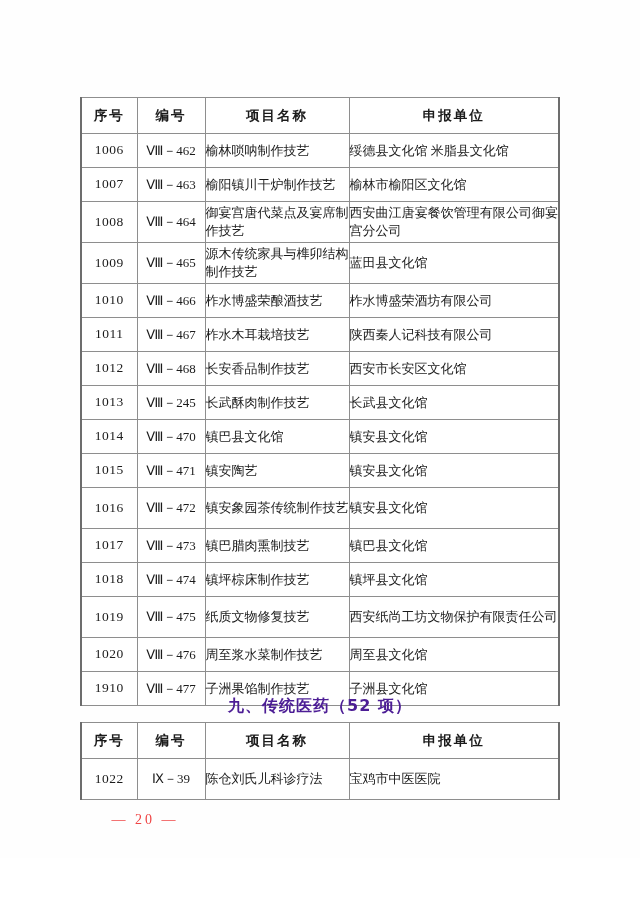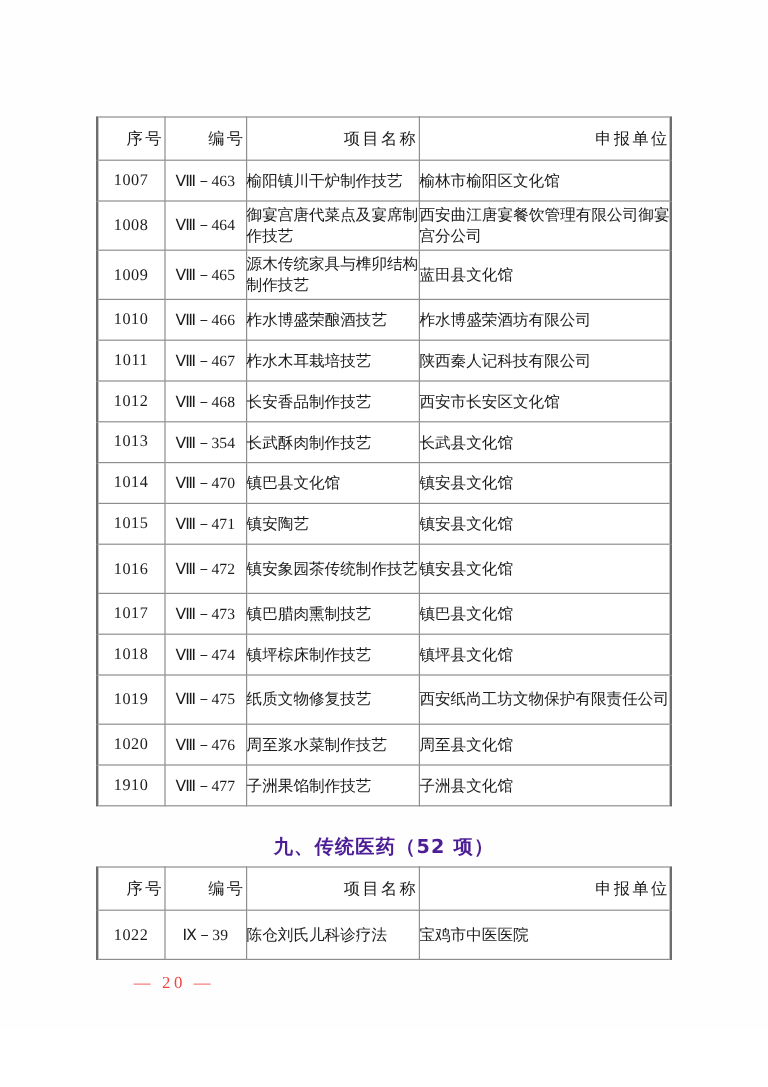--- a/index.html
+++ b/index.html
@@ -42,23 +42,23 @@
   #table-main { left: 80px; top: 97px; width: 478px; }
   #table-med  { left: 80px; top: 722px; width: 478px; }
 
   .col-seq  { width: 56px; }
   .col-code { width: 68px; }
   .col-name { width: 144px; }
   .col-unit { width: 210px; }
 
   thead th {
     height: 35px;
-    font-weight: normal;
+    font-weight: bold;
     font-size: 13.5px;
-    text-align: right;
+    text-align: center;
     letter-spacing: 2px;
     font-family: "DejaVu Sans", "Liberation Sans", sans-serif;
   }
 
   tbody td { font-size: 13px; line-height: 1.35; }
 
   .c-seq {
     text-align: center;
     font-family: "Liberation Serif", serif;
     font-size: 13.5px;
@@ -143,20 +143,26 @@
     <thead>
       <tr>
         <th class="outer-l">序号</th>
         <th>编号</th>
         <th>项目名称</th>
         <th class="outer-r">申报单位</th>
       </tr>
     </thead>
     <tbody>
       <tr>
+        <td class="c-seq outer-l">1006</td>
+        <td class="c-code">Ⅷ－462</td>
+        <td class="c-name">榆林唢呐制作技艺</td>
+        <td class="c-unit outer-r">绥德县文化馆 米脂县文化馆</td>
+      </tr>
+      <tr>
         <td class="c-seq outer-l">1007</td>
         <td class="c-code">Ⅷ－463</td>
         <td class="c-name">榆阳镇川干炉制作技艺</td>
         <td class="c-unit outer-r">榆林市榆阳区文化馆</td>
       </tr>
       <tr class="tall">
         <td class="c-seq outer-l">1008</td>
         <td class="c-code">Ⅷ－464</td>
         <td class="c-name spread">御宴宫唐代菜点及宴席制作技艺</td>
         <td class="c-unit" style="border-right-width:2px;border-right-color:#6d6d6d;">西安曲江唐宴餐饮管理有限公司御宴宫分公司</td>
@@ -180,21 +186,21 @@
         <td class="c-unit outer-r">陕西秦人记科技有限公司</td>
       </tr>
       <tr>
         <td class="c-seq outer-l">1012</td>
         <td class="c-code">Ⅷ－468</td>
         <td class="c-name">长安香品制作技艺</td>
         <td class="c-unit outer-r">西安市长安区文化馆</td>
       </tr>
       <tr>
         <td class="c-seq outer-l">1013</td>
-        <td class="c-code">Ⅷ－354</td>
+        <td class="c-code">Ⅷ－245</td>
         <td class="c-name">长武酥肉制作技艺</td>
         <td class="c-unit outer-r">长武县文化馆</td>
       </tr>
       <tr>
         <td class="c-seq outer-l">1014</td>
         <td class="c-code">Ⅷ－470</td>
         <td class="c-name">镇巴县文化馆</td>
         <td class="c-unit outer-r">镇安县文化馆</td>
       </tr>
       <tr>

